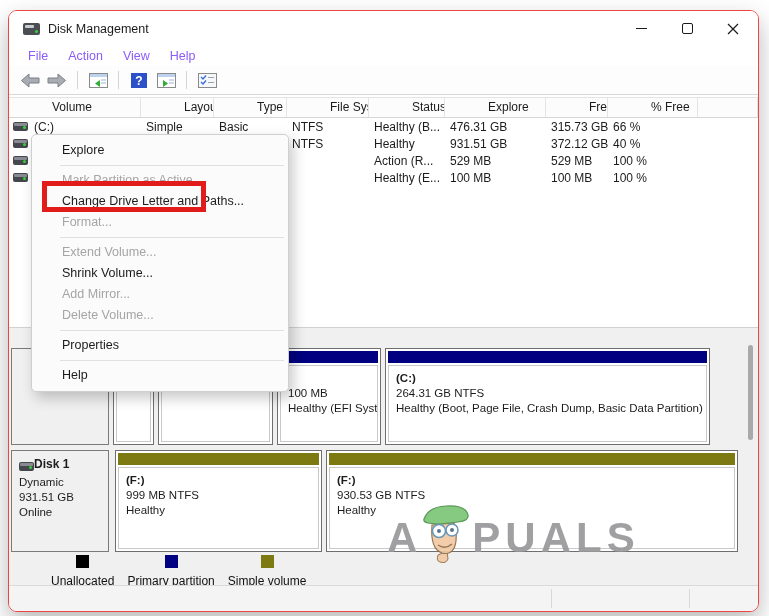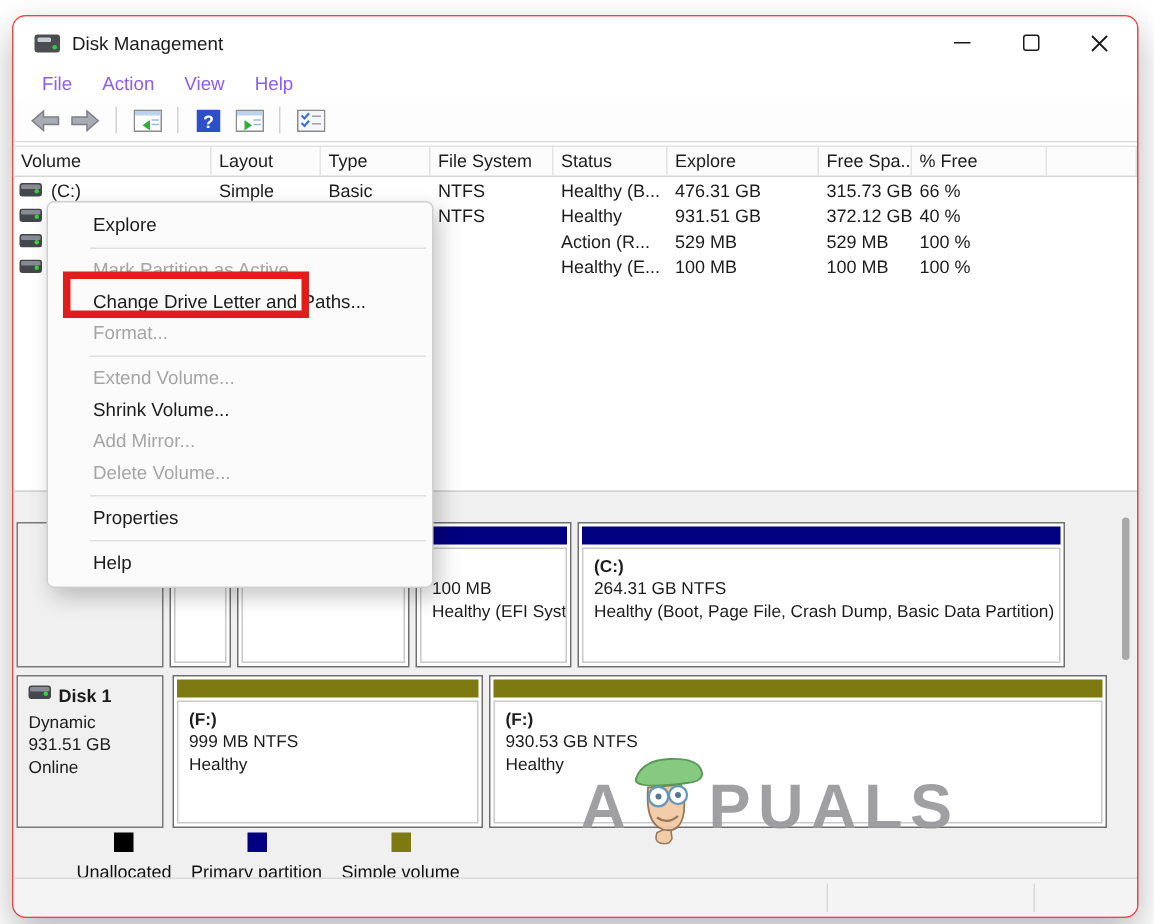--- a/index.html
+++ b/index.html
@@ -30,34 +30,34 @@
   
   .toolbar{position:absolute;left:0;top:55px;right:0;height:28px;border-bottom:1px solid #d8d8d8;
     display:flex;align-items:center;padding-left:10px;gap:5px;background:#fdfdfd;}
   .tsep{width:1px;height:18px;background:#d4d4d4;margin:0 4px;}
   .tbtn{display:flex;align-items:center;justify-content:center;width:22px;height:22px;}
   
   .top-pane{position:absolute;left:0;top:84px;right:0;height:232px;background:#fff;border-bottom:1px solid #cfcfcf;}
   .vol-grid{display:grid;grid-template-columns:132px 73px 73px 82px 76px 101px 62px 90px 1fr;}
   .vol-header{position:absolute;left:0;top:2px;right:0;height:19px;background:#fcfcfc;
     border-top:1px solid #e4e4e4;border-bottom:1px solid #d6d6d6;font-size:12px;color:#1c1c1c;}
-  .vol-header .hcell{padding:2px 0 0 5px;border-right:1px solid #e4e4e4;overflow:hidden;white-space:nowrap;}
+  .vol-header .hcell{padding:2px 0 0 5px;border-right:1px solid #e4e4e4;overflow:hidden;white-space:nowrap;margin-left:38px;}
   .vol-rows{position:absolute;left:0;top:23px;right:0;}
   .vrow{height:17px;font-size:12px;color:#1c1c1c;align-items:center;}
   .vrow .cell{padding-left:5px;overflow:hidden;white-space:nowrap;}
   .vcell{display:flex;align-items:center;gap:6px;padding-left:4px;overflow:hidden;}
   .hdd{width:15px;height:9px;background:#44474c;border-radius:2px;position:relative;flex:0 0 auto;}
   .hdd::before{content:"";position:absolute;left:1px;top:1px;right:1px;height:3px;background:#888c92;border-radius:1px;}
   .hdd::after{content:"";position:absolute;right:2px;bottom:2px;width:3px;height:3px;background:#37d03d;border-radius:50%;}
   
   .bottom-pane{position:absolute;left:0;top:316px;right:0;height:258px;background:#f0f0f0;border-top:1px solid #d2d2d2;}
   .disk-row{position:absolute;left:0;right:0;}
   .disk-label{position:absolute;left:2px;width:98px;top:0;bottom:0;border:1px solid #7a7a7a;background:#f0f0f0;
     padding:6px 0 0 7px;box-sizing:border-box;font-size:11.5px;color:#1c1c1c;}
-  .disk-label .dname{font-weight:bold;font-size:12px;display:flex;align-items:flex-start;gap:5px;margin-bottom:4px;}
+  .disk-label .dname{font-weight:bold;font-size:12px;display:flex;align-items:flex-end;margin-bottom:4px;}
   .disk-label .dline{line-height:15px;}
   .part{position:absolute;top:0;bottom:0;border:1px solid #6f6f6f;background:#fff;box-sizing:border-box;}
   .pbar{position:absolute;left:2px;right:2px;top:2px;height:12px;}
   .pbody{position:absolute;left:2px;right:2px;top:16px;bottom:2px;border:1px solid #c9c9c9;background:#fff;
     padding:5px 0 0 7px;overflow:hidden;font-size:11.5px;color:#1c1c1c;white-space:nowrap;}
   .pname{font-weight:bold;font-size:11.5px;line-height:15px;min-height:15px;}
   .pline{line-height:15px;}
   
   .vscroll{position:absolute;right:1px;top:0;bottom:0;width:13px;}
   .vthumb{position:absolute;left:4px;width:5px;border-radius:3px;background:#a9a9a9;}

